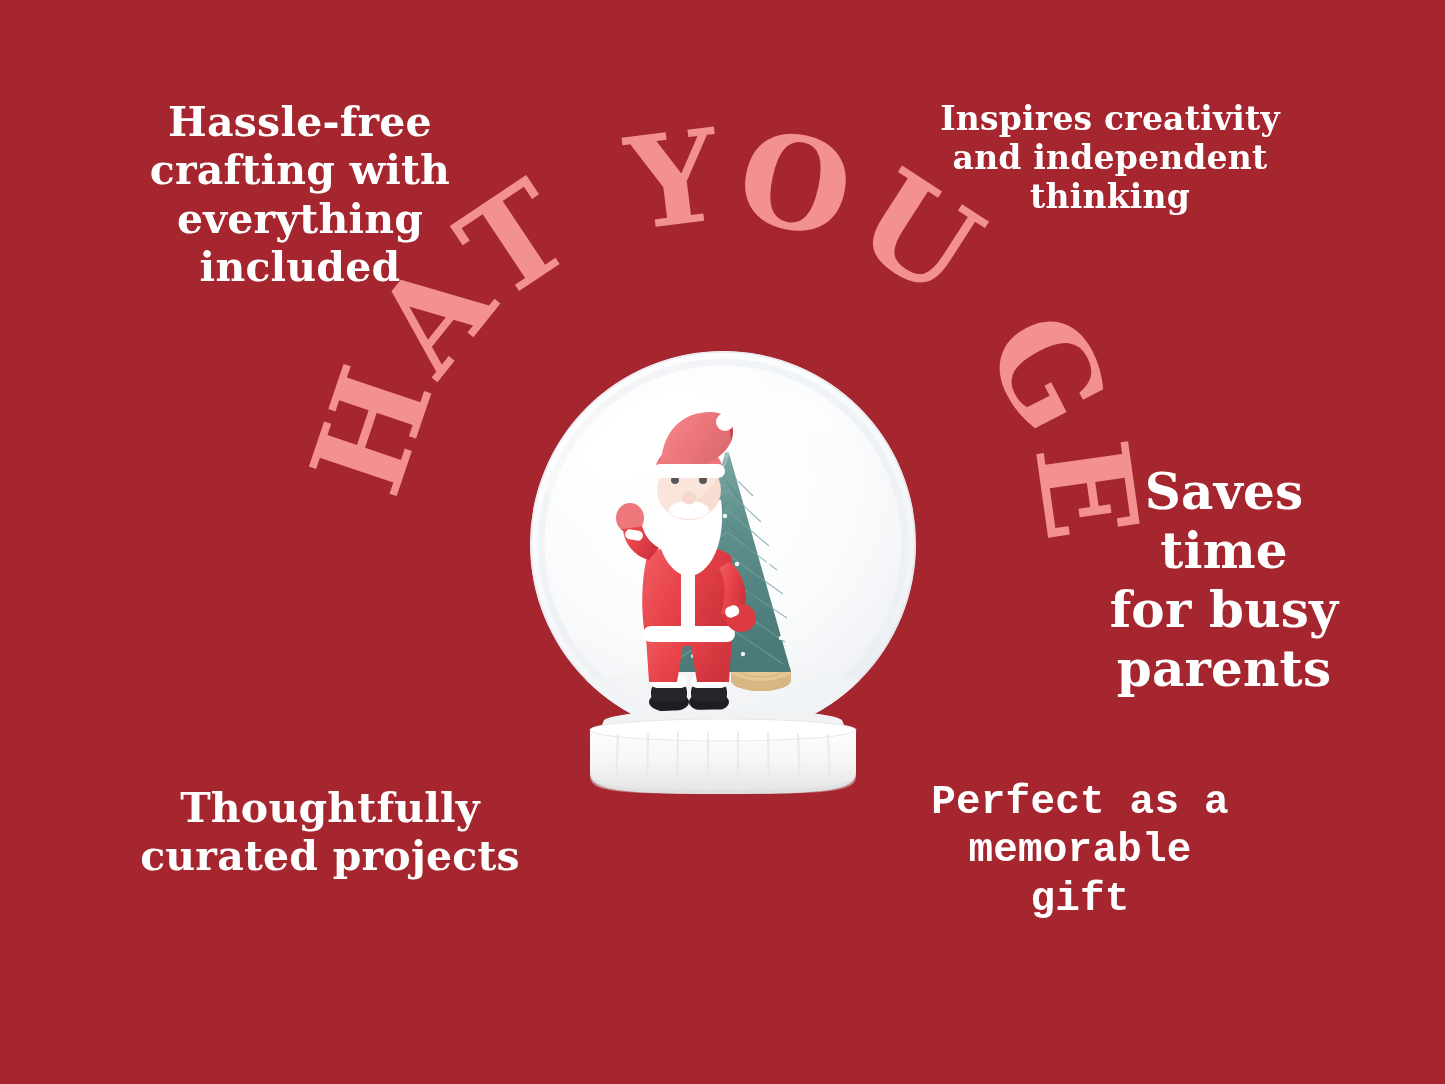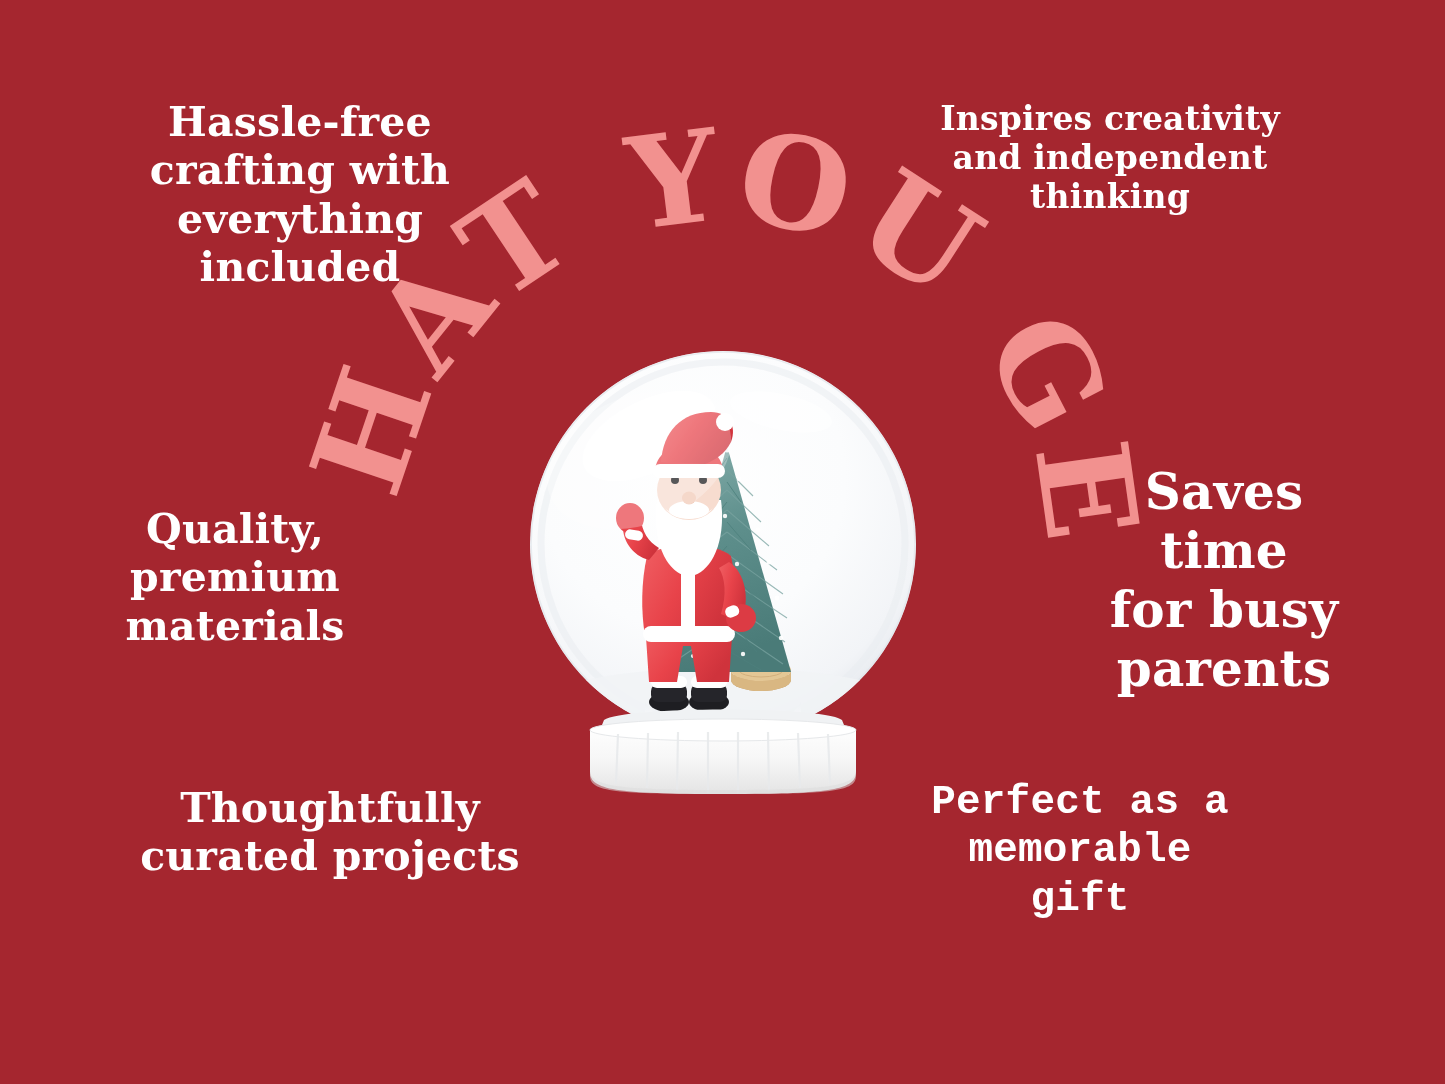--- a/index.html
+++ b/index.html
@@ -266,23 +266,20 @@
 
   <div class="benefit" id="b-hassle">Hassle-free
 crafting with
 everything
 included</div>
 
   <div class="benefit" id="b-inspires">Inspires creativity
 and independent
 thinking</div>
 
-  <div class="benefit" id="b-quality">Quality,
-premium
-materials</div>
 
   <div class="benefit" id="b-saves">Saves time
 for busy
 parents</div>
 
   <div class="benefit" id="b-thought">Thoughtfully
 curated projects</div>
 
   <div class="benefit" id="b-perfect">Perfect as a
 memorable

